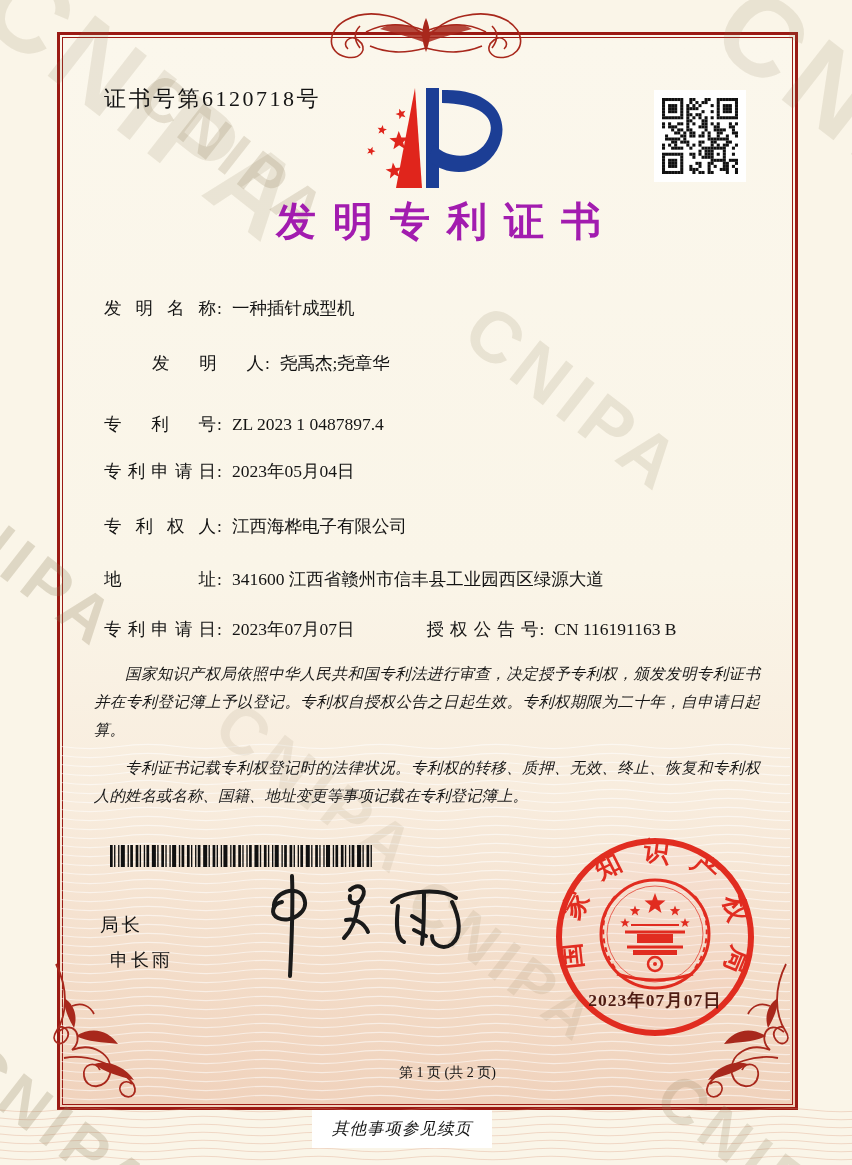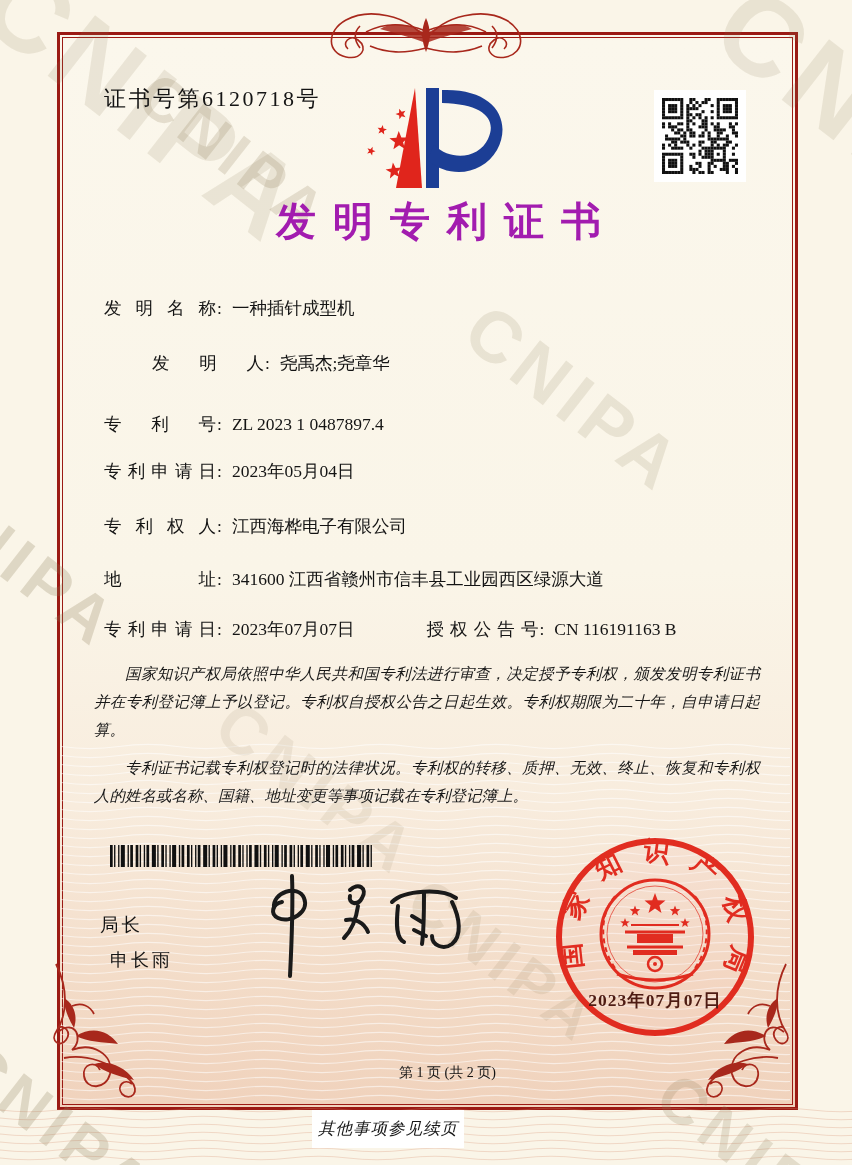--- a/index.html
+++ b/index.html
@@ -58,21 +58,21 @@
          text-indent:2em;text-align:justify;color:#181818;}
 
   
   .barcode{position:absolute;left:110px;top:845px;z-index:3;}
   .signer-title{position:absolute;left:100px;top:912px;z-index:3;font-size:18.5px;letter-spacing:3px;}
   .signer-name{position:absolute;left:110px;top:948px;z-index:3;font-size:18px;letter-spacing:3px;}
   .sig{position:absolute;left:246px;top:872px;z-index:3;}
   .seal{position:absolute;left:552px;top:834px;z-index:4;opacity:.95;}
 
   .page-info{position:absolute;left:57px;top:1064px;width:735px;z-index:3;text-align:center;font-size:14px;margin-left:23px;}
-  .note-box{position:absolute;left:312px;top:1110px;width:152px;height:38px;background:#ffffff;z-index:3;
+  .note-box{position:absolute;left:312px;top:1110px;width:180px;height:38px;background:#ffffff;z-index:3;
             display:flex;align-items:center;justify-content:center;}
   .note-box span{font-size:16.5px;font-style:italic;letter-spacing:1px;color:#181818;}
 </style>
 </head>
 <body>
 
 <div class="page">
 
   <div class="frame">
     <div class="frame-inner"></div>

